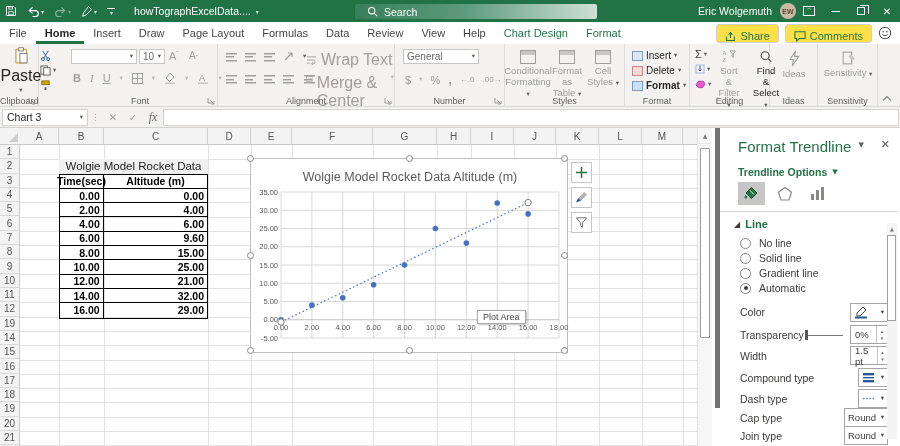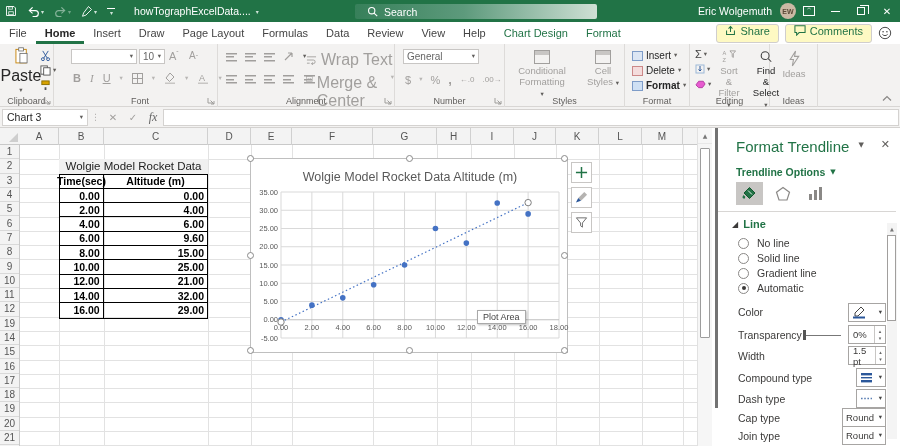--- a/index.html
+++ b/index.html
@@ -24,21 +24,21 @@
   .winbtn{width:26px;height:22px;display:flex;align-items:center;justify-content:center;color:#fff;font-size:10px}
   .restore-ic{width:8px;height:8px;border:1px solid #fff;position:relative}
   .restore-ic:before{content:"";position:absolute;left:2px;top:-3px;width:8px;height:8px;border:1px solid #fff;border-bottom:none;border-left:none}
   .ribdisp{width:12px;height:10px;border:1px solid #fff;display:flex;align-items:flex-start;justify-content:center;font-size:6px;line-height:5px}
   
   .tabbar{position:absolute;left:0;top:22px;width:900px;height:22px;background:#fff;display:flex;align-items:center}
   .tab{padding:0 9px;height:22px;display:flex;align-items:center;font-size:11px;color:#444;cursor:pointer;white-space:nowrap}
   .tab.active{color:#262626;font-weight:bold;box-shadow:inset 0 -3px 0 #217346}
   .tab.ctx{color:#217346}
   .tab-right{position:absolute;right:8px;top:1px;height:20px;display:flex;align-items:center;gap:6px}
-  .pillbtn{display:flex;align-items:flex-start;gap:4px;border:1px solid #d0cece;border-radius:3px;height:19px;padding:0 8px;color:#217346;font-size:11px;background:#fef9c3;cursor:pointer}
+  .pillbtn{display:flex;align-items:flex-end;gap:4px;border:1px solid #d0cece;border-radius:3px;height:19px;padding:0 8px;color:#217346;font-size:11px;background:#fde047;cursor:pointer}
   
   .ribbon{position:absolute;left:0;top:44px;width:900px;height:63px;background:#f3f2f1;border-bottom:1px solid #d8d6d4}
   .rgroup{position:absolute;top:0;height:63px;border-right:1px solid #dddbd9}
   .glabel{position:absolute;bottom:1px;left:0;right:0;text-align:center;font-size:9px;color:#605e5c}
   .launch{position:absolute;bottom:2px;right:2px;opacity:.8}
   .rtxt{font-size:16px;color:#262626}
   .rtxt.dis,.dis .rtxt{color:#a19f9d}
   .dd{font-size:6.5px;color:#605e5c;font-family:"DejaVu Sans",sans-serif;line-height:1}
   .dis .dd{color:#b8b6b4}
   .paste{position:absolute;left:4px;top:3px;width:34px;height:46px;display:flex;flex-direction:column;align-items:center;justify-content:center;gap:2px;cursor:pointer}
@@ -82,21 +82,21 @@
   
   .chartbox{position:absolute;left:230px;top:13px;width:318px;height:195px;background:#fff;border:1px solid #bfbfbf;z-index:2}
   .hdl{position:absolute;width:7px;height:7px;border-radius:50%;background:#fff;border:1px solid #8a8a8a;z-index:3}
   .sidebtns{position:absolute;left:551px;top:17px;z-index:2;display:flex;flex-direction:column;gap:4px}
   .sbtn{width:21px;height:21px;background:#fff;border:1px solid #c8c6c4;display:flex;align-items:center;justify-content:center;cursor:pointer}
   .tooltip{position:absolute;left:457px;top:165px;z-index:4;background:#fff;border:1px solid #a9a9a9;box-shadow:1px 1px 2px rgba(0,0,0,.25);font-size:9px;color:#444;padding:1px 5px;white-space:nowrap}
   .vscroll{position:absolute;left:697px;top:128px;width:15px;height:318px;background:#f6f6f6;border-left:1px solid #e1e1e1}
   .vs-arrow{height:16px;display:flex;align-items:center;justify-content:center;color:#777;font-size:6px;border-bottom:1px solid #e8e8e8;font-family:"DejaVu Sans",sans-serif}
   .vs-thumb{position:absolute;left:2px;top:20px;width:10px;height:190px;background:#fff;border:1px solid #9d9d9d;border-radius:1px}
   
-  .pane{position:absolute;left:715px;top:128px;width:185px;height:280px;background:#fff;border-left:3px solid #737373}
+  .pane{position:absolute;left:715px;top:128px;width:185px;height:280px;background:#fff;border-left:5px solid #737373}
   .pane-title{position:absolute;left:18px;top:10px;font-size:15px;color:#217346}
   .pane-close{position:absolute;right:10px;top:10px;color:#605e5c;font-size:11px;cursor:pointer}
   .pane-dd{position:absolute;right:36px;top:13px;color:#605e5c;font-size:7px;cursor:pointer;font-family:"DejaVu Sans",sans-serif}
   .pane-opts{position:absolute;left:18px;top:38px;font-size:10.5px;font-weight:bold;color:#217346;display:flex;gap:5px;align-items:center;cursor:pointer}
   .pane-opts .chev{font-size:7px;font-family:"DejaVu Sans",sans-serif}
   .icorow{position:absolute;left:18px;top:54px;display:flex;gap:6px}
   .icobtn{width:27px;height:23px;display:flex;align-items:center;justify-content:center;cursor:pointer;border:1px solid transparent}
   .icobtn.sel{background:#c8c6c4}
   .pane-divider{position:absolute;left:0;top:83px;width:178px;height:1px;background:#d8d6d4}
   .line-hdr{position:absolute;left:14px;top:90px;display:flex;align-items:center;gap:5px;font-size:11px;font-weight:bold;color:#217346;cursor:pointer}
@@ -215,21 +215,21 @@
           <circle cx="8" cy="8" r="6.5" fill="none" stroke="#444" stroke-width="1.1"></circle>
           <circle cx="5.8" cy="6.5" r=".9" fill="#444"></circle>
           <circle cx="10.2" cy="6.5" r=".9" fill="#444"></circle>
           <path d="M5 9.5c1.8 2 4.2 2 6 0" fill="none" stroke="#444" stroke-width="1.1"></path>
         </svg>
     </div>
   </div>
 
   <div class="ribbon">
 
-    <div class="rgroup" style="left:0;width:54px">
+    <div class="rgroup" style="left:0;width:39px">
       <div class="paste">
         <svg width="17" height="20" viewBox="0 0 18 22">
             <rect x="2" y="3" width="13" height="17" fill="#fff" stroke="#c8880f" stroke-width="1.2"></rect>
             <rect x="5.5" y="1" width="6" height="4" fill="#fff" stroke="#666"></rect>
             <rect x="7" y="8" width="9" height="12" fill="#fff" stroke="#666"></rect>
           </svg>
         <span class="rtxt">Paste</span>
         <span class="dd glyph">▾</span>
       </div>
       <div class="minicol" style="left:40px;top:5px">
@@ -356,23 +356,27 @@
         <span style="font-size:8px">.00→</span>
       </div>
       <div class="glabel">Number</div>
       <svg class="launch" width="8" height="8" viewBox="0 0 8 8">
           <path d="M1 1v5h5" fill="none" stroke="#8a8886"></path>
           <path d="M3.5 3.5 7 7M7 4v3H4" fill="none" stroke="#8a8886"></path>
         </svg>
     </div>
 
     <div class="rgroup" style="left:505px;width:120px">
-      <div class="bigbtn abs" style="left:18px;top:6px;width:38px">
+      <div class="bigbtn abs" style="left:4px;top:6px;width:38px">
         <span class="gridic"></span>
         <span><span>Conditional</span><br><span>Formatting</span> <span class="dd glyph">▾</span></span>
+      </div>
+      <div class="bigbtn abs" style="left:44px;top:6px;width:36px">
+        <span class="gridic"></span>
+        <span><span>Format as</span><br><span>Table</span> <span class="dd glyph">▾</span></span>
       </div>
       <div class="bigbtn abs" style="left:82px;top:6px;width:32px">
         <span class="gridic"></span>
         <span><span>Cell</span><br><span>Styles</span> <span class="dd glyph">▾</span></span>
       </div>
       <div class="glabel">Styles</div>
     </div>
 
     <div class="rgroup" style="left:625px;width:65px">
       <div class="minicol" style="left:7px;top:5px;gap:2px">
@@ -436,20 +440,30 @@
     <div class="rgroup" style="left:770px;width:48px">
       <div class="bigbtn abs" style="left:8px;top:6px;width:32px">
         <svg width="13" height="17" viewBox="0 0 12 16">
             <path d="M7 1 2 9h3l-1 6 6-9H6z" fill="none" stroke="#a19f9d"></path>
           </svg>
         <span>Ideas</span>
       </div>
       <div class="glabel">Ideas</div>
     </div>
 
+    <div class="rgroup" style="left:818px;width:60px">
+      <div class="bigbtn abs" style="left:5px;top:6px;width:50px">
+        <svg width="15" height="16" viewBox="0 0 14 15">
+            <rect x="2" y="2" width="8" height="11" fill="none" stroke="#a19f9d"></rect>
+            <path d="M9 4l4 4-2 2-4-4z" fill="#c8c6c4"></path>
+          </svg>
+        <span><span>Sensitivity</span> <span class="dd glyph">▾</span></span>
+      </div>
+      <div class="glabel">Sensitivity</div>
+    </div>
 
     <svg class="abs" style="right:8px;bottom:4px" width="10" height="7" viewBox="0 0 10 7">
         <path d="M1 5.5 5 1.5 9 5.5" fill="none" stroke="#8a8886" stroke-width="1.2"></path>
       </svg>
   </div>
 
   <div class="fbar">
     <div class="namebox">
       <span>Chart 3</span>
       <span class="dd glyph">▾</span>

